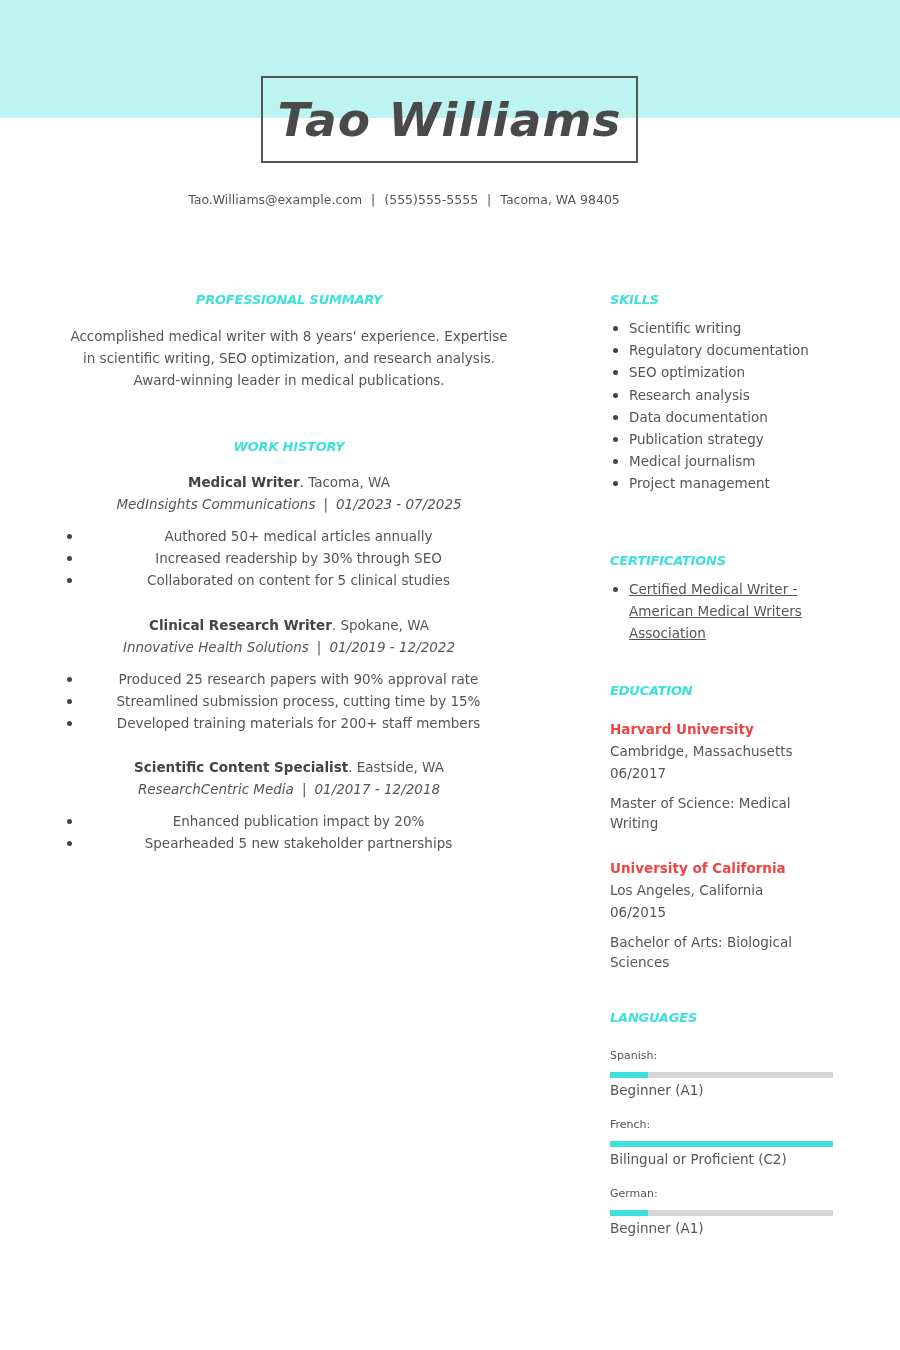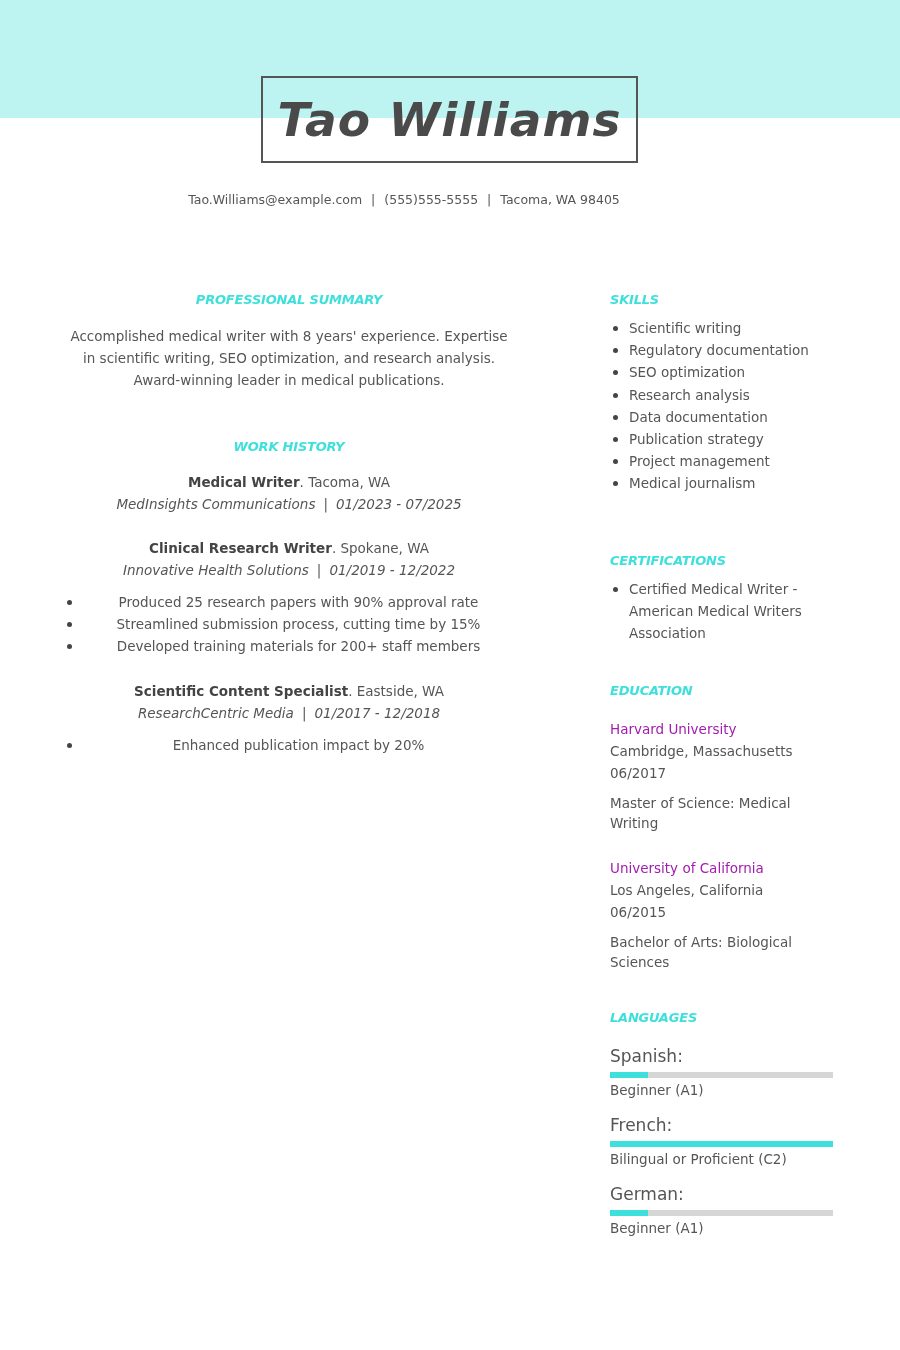--- a/index.html
+++ b/index.html
@@ -20,31 +20,31 @@
   .job + .job { margin-top: 22px; }
   .job-head { font-size: 13.5px; line-height: 22px; color: #555; }
   .job-head b { color: #444; font-weight: bold; }
   .job-sub { font-size: 13.5px; line-height: 22px; font-style: italic; color: #555; }
   .job-sub .bar { margin: 0 8px; font-style: normal; }
   ul.bullets { list-style: none; margin-top: 10px; }
   ul.bullets li { position: relative; padding-left: 19px; font-size: 13.5px; line-height: 22.2px; color: #555; }
   ul.bullets li::before { content: ""; position: absolute; left: 3px; top: 9px; width: 5px; height: 5px; border-radius: 50%; background: #444; }
   .skills-list { margin-top: 20px; }
   .cert-title { margin-top: 58px; }
-  .cert-list { margin-top: 20px; }
+  .cert-list { margin-top: 20px; text-decoration: underline; }
   .edu-title { margin-top: 39px; }
   .edu-block { margin-top: 20px; }
   .edu-block + .edu-block { margin-top: 24px; }
-  .edu-name { font-size: 13.5px; line-height: 22px; font-weight: normal; color: #a21caf; }
+  .edu-name { font-size: 13.5px; line-height: 22px; font-weight: bold; color: #ef4444; }
   .edu-line { font-size: 13.5px; line-height: 22px; color: #555; }
   .edu-degree { margin-top: 9px; font-size: 13.5px; line-height: 20px; color: #555; }
   .lang-title { margin-top: 38px; }
   .lang-list { margin-top: 20px; }
   .lang-item + .lang-item { margin-top: 13px; }
-  .lang-name { font-size: 17px; line-height: 22px; color: #555; }
+  .lang-name { font-size: 11px; line-height: 22px; color: #555; }
   .lang-track { margin-top: 5px; width: 223px; height: 6px; background: #d6d6d6; position: relative; }
   .lang-fill { position: absolute; left: 0; top: 0; height: 6px; background: #3ee0dc; }
   .lang-level { font-size: 13.5px; line-height: 22px; color: #555; margin-top: 1px; }
 </style>
 </head>
 <body>
 
 <div class="top-band"></div>
 
 <div class="name-box">
@@ -57,52 +57,58 @@
 
 <div class="left">
   <div class="section-title">PROFESSIONAL SUMMARY</div>
   <p class="body-text summary">Accomplished medical writer with 8 years' experience. Expertise in scientific writing, SEO optimization, and research analysis. Award-winning leader in medical publications.</p>
 
   <div class="section-title work-title">WORK HISTORY</div>
 
   <div class="job">
     <div class="job-head"><b>Medical Writer</b><span>. Tacoma, WA</span></div>
     <div class="job-sub"><span>MedInsights Communications</span><span class="bar">|</span><span>01/2023 - 07/2025</span></div>
+    <ul class="bullets">
+      <li>Authored 50+ medical articles annually</li>
+      <li>Increased readership by 30% through SEO</li>
+      <li>Collaborated on content for 5 clinical studies</li>
+    </ul>
   </div>
 
   <div class="job">
     <div class="job-head"><b>Clinical Research Writer</b><span>. Spokane, WA</span></div>
     <div class="job-sub"><span>Innovative Health Solutions</span><span class="bar">|</span><span>01/2019 - 12/2022</span></div>
     <ul class="bullets">
       <li>Produced 25 research papers with 90% approval rate</li>
       <li>Streamlined submission process, cutting time by 15%</li>
       <li>Developed training materials for 200+ staff members</li>
     </ul>
   </div>
 
   <div class="job">
     <div class="job-head"><b>Scientific Content Specialist</b><span>. Eastside, WA</span></div>
     <div class="job-sub"><span>ResearchCentric Media</span><span class="bar">|</span><span>01/2017 - 12/2018</span></div>
     <ul class="bullets">
       <li>Enhanced publication impact by 20%</li>
+      <li>Spearheaded 5 new stakeholder partnerships</li>
     </ul>
   </div>
 </div>
 
 <div class="right">
   <div class="section-title">SKILLS</div>
   <ul class="bullets skills-list">
     <li>Scientific writing</li>
     <li>Regulatory documentation</li>
     <li>SEO optimization</li>
     <li>Research analysis</li>
     <li>Data documentation</li>
     <li>Publication strategy</li>
+    <li>Medical journalism</li>
     <li>Project management</li>
-    <li>Medical journalism</li>
   </ul>
 
   <div class="section-title cert-title">CERTIFICATIONS</div>
   <ul class="bullets cert-list">
     <li>Certified Medical Writer - American Medical Writers Association</li>
   </ul>
 
   <div class="section-title edu-title">EDUCATION</div>
   <div class="edu-block">
     <div class="edu-name">Harvard University</div>

